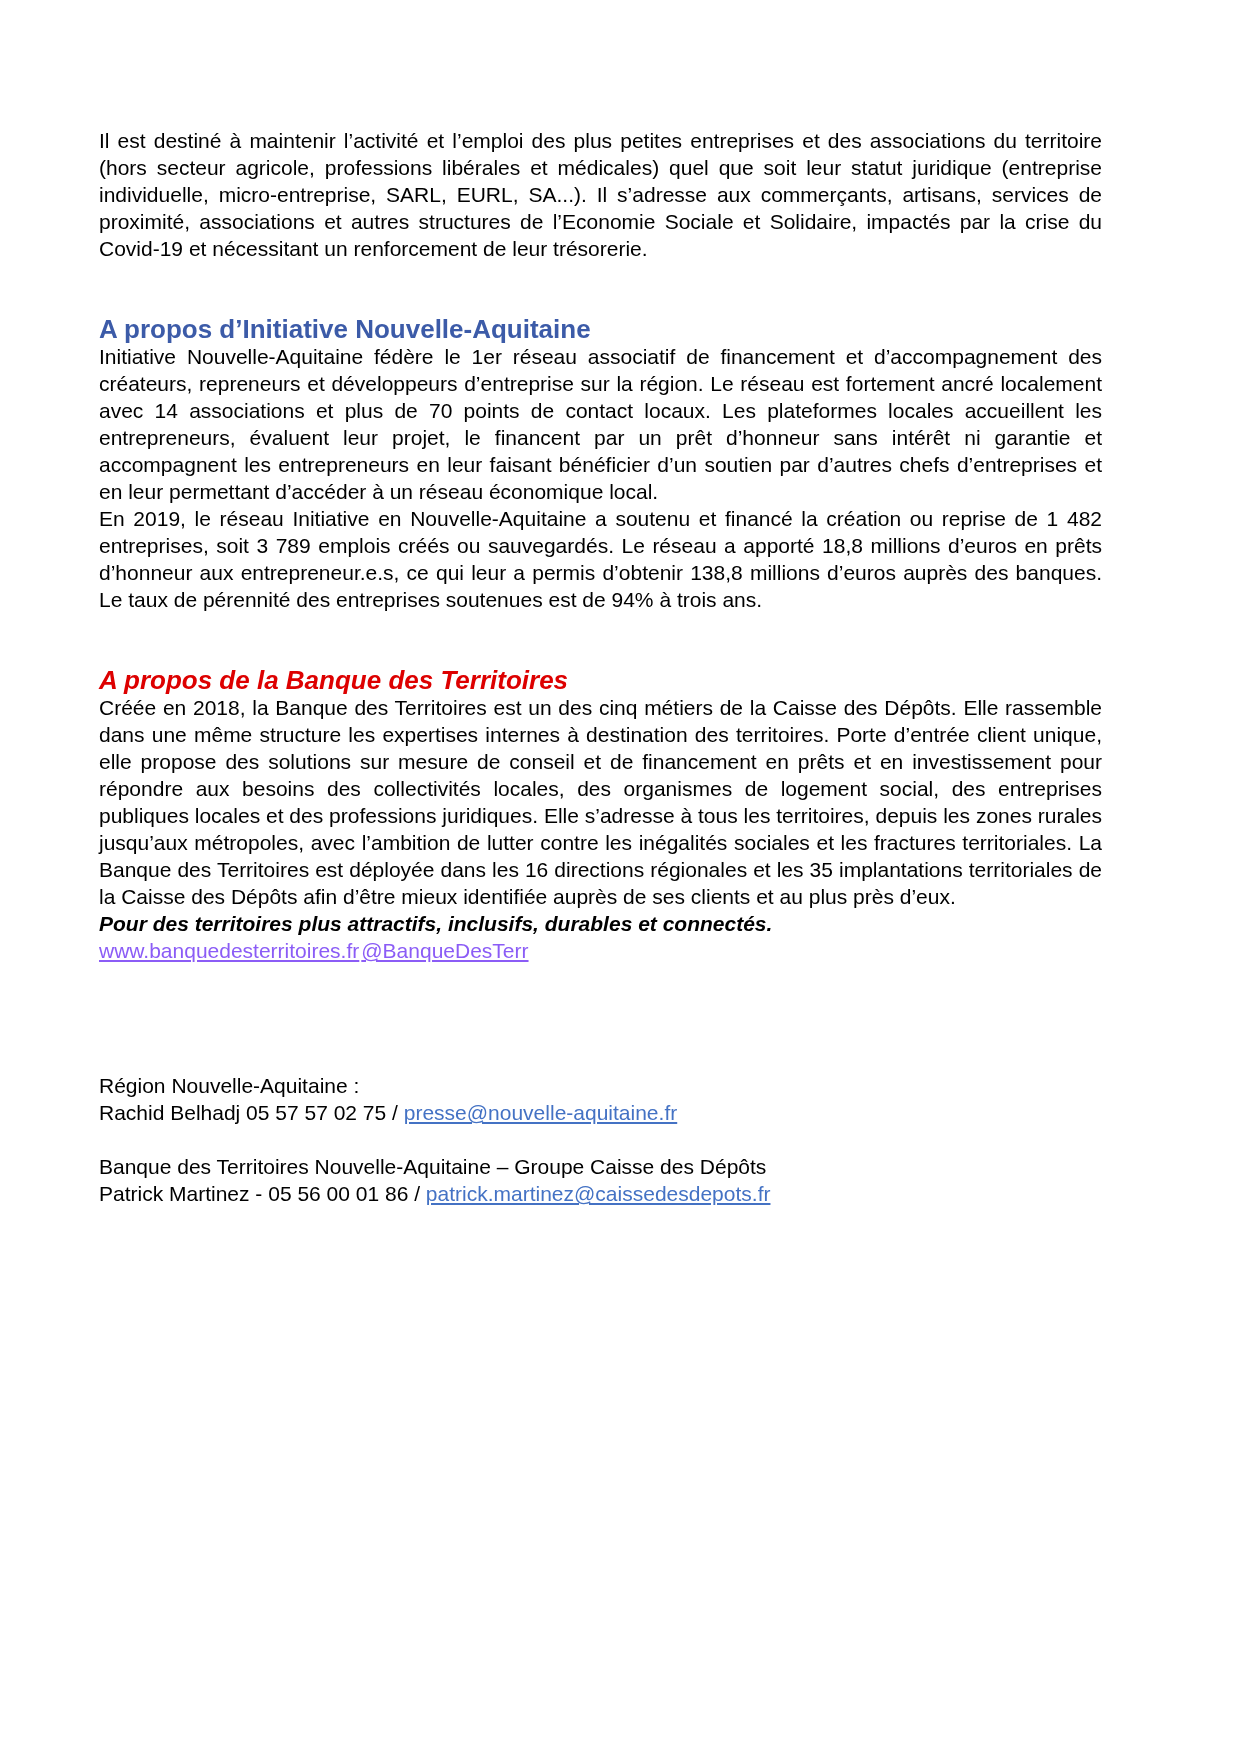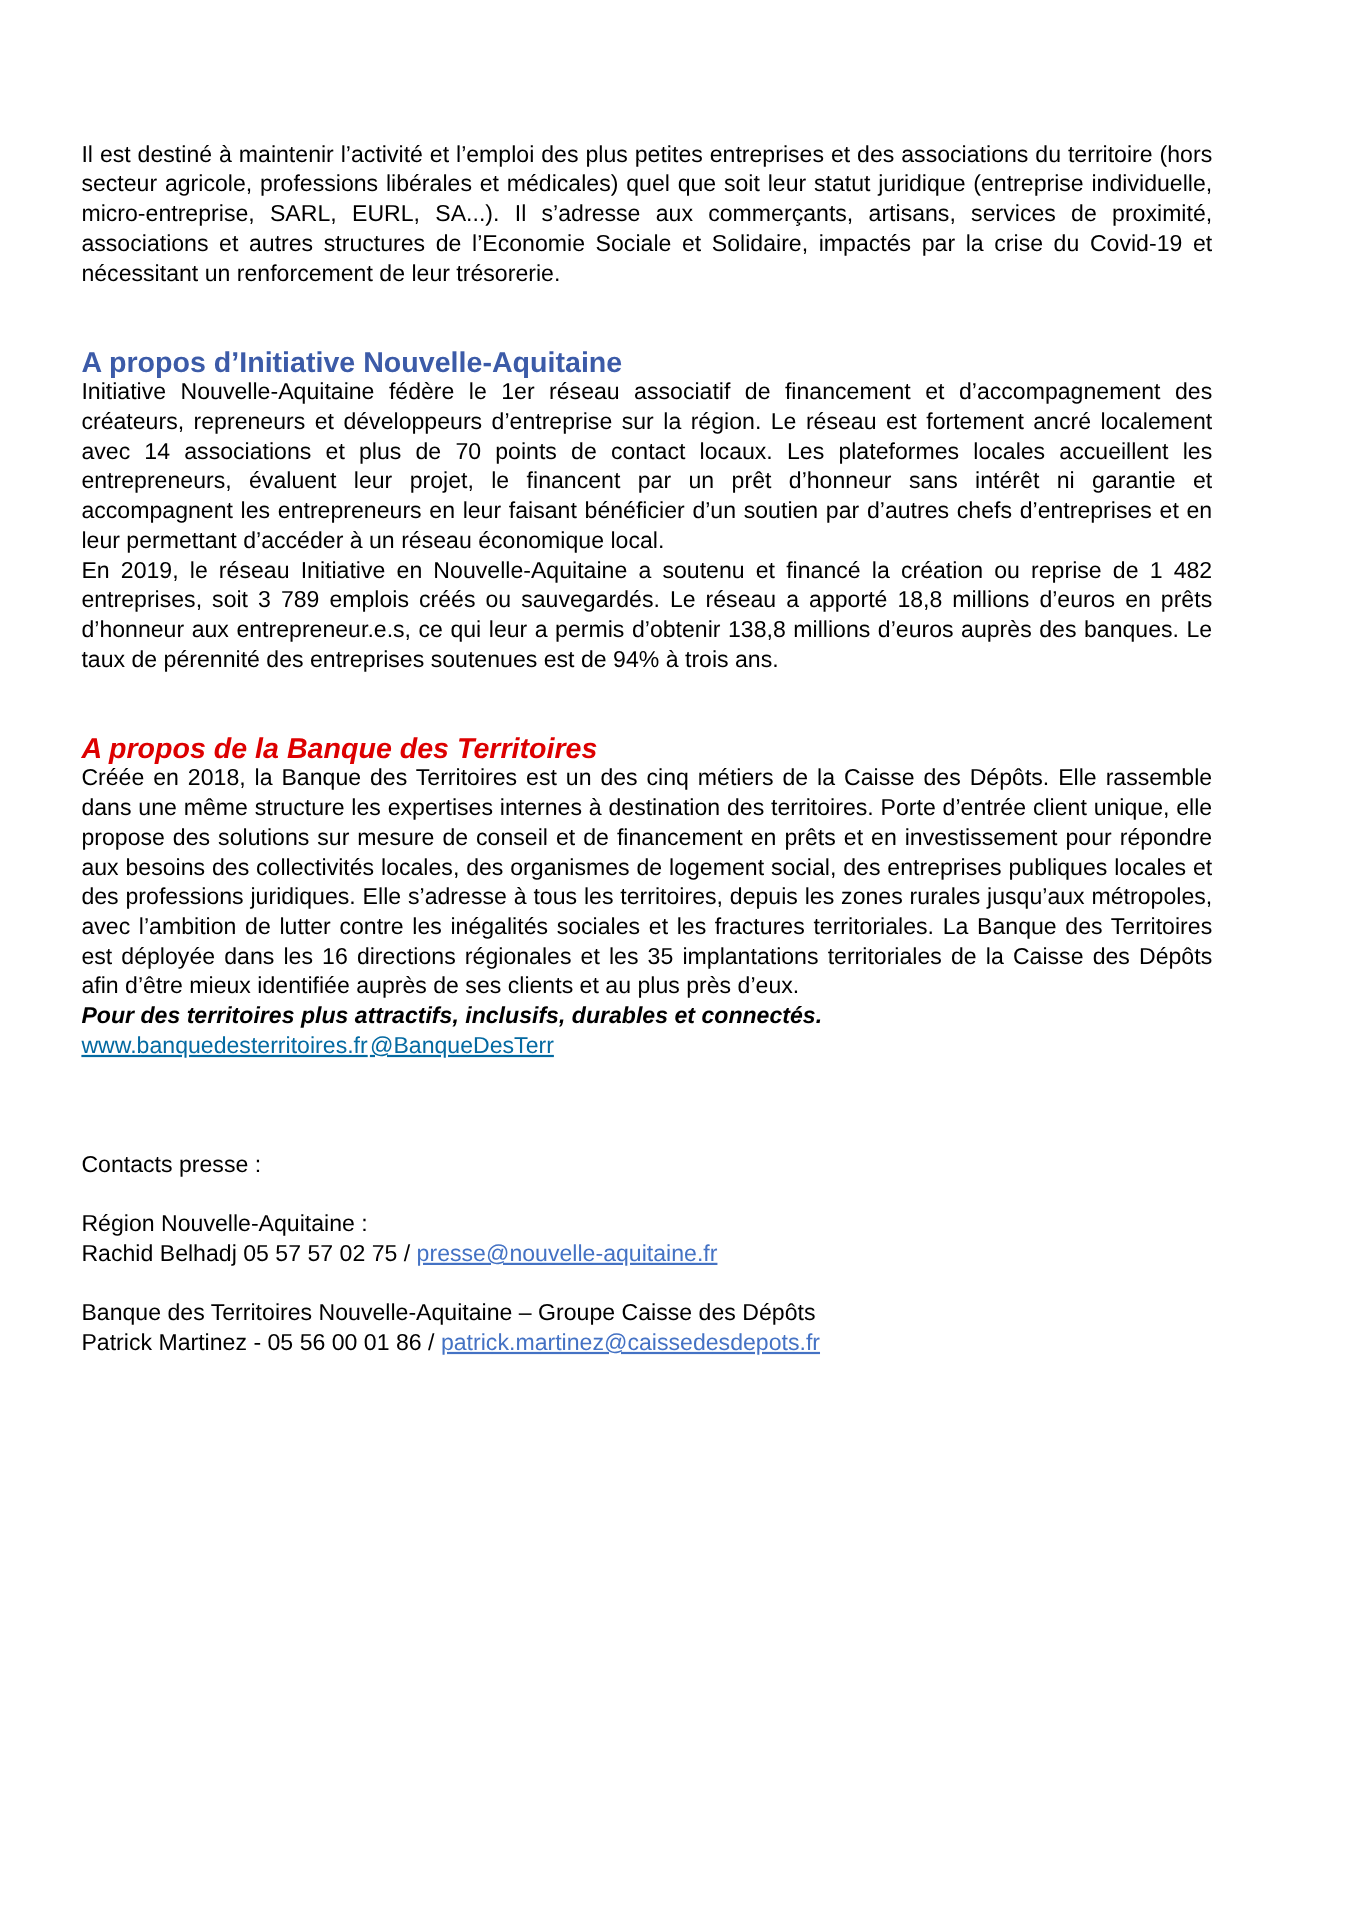--- a/index.html
+++ b/index.html
@@ -5,21 +5,21 @@
   html, body {
     margin: 0;
     padding: 0;
     background: #ffffff;
   }
   .page {
     position: relative;
     width: 1240px;
     height: 1754px;
     box-sizing: border-box;
-    padding: 127px 138px 0 74px;
+    padding: 127px 138px 0 99px;
     background: #ffffff;
     font-family: "Liberation Sans", "DejaVu Sans", sans-serif;
     font-size: 21px;
     line-height: 27px;
     color: #000000;
     overflow: hidden;
   }
   .para {
     margin: 0;
     text-align: justify;
@@ -37,21 +37,21 @@
   .heading.red  { color: #dd0000; font-style: italic; }
   .tagline {
     margin: 0;
     font-weight: bold;
     font-style: italic;
   }
   .links-line {
     margin: 0;
   }
   a.red-link {
-    color: #0369a1;
+    color: #8b5cf6;
     text-decoration: underline;
     cursor: pointer;
   }
   a.red-link + a.red-link { margin-left: 2px; }
   a.blue-link {
     color: #4472c4;
     text-decoration: underline;
     cursor: pointer;
   }
   .contacts {
@@ -78,21 +78,20 @@
   </section>
 
   <section class="section">
     <h2 class="heading red">A propos de la Banque des Territoires</h2>
     <p class="para">Créée en 2018, la Banque des Territoires est un des cinq métiers de la Caisse des Dépôts. Elle rassemble dans une même structure les expertises internes à destination des territoires. Porte d’entrée client unique, elle propose des solutions sur mesure de conseil et de financement en prêts et en investissement pour répondre aux besoins des collectivités locales, des organismes de logement social, des entreprises publiques locales et des professions juridiques. Elle s’adresse à tous les territoires, depuis les zones rurales jusqu’aux métropoles, avec l’ambition de lutter contre les inégalités sociales et les fractures territoriales. La Banque des Territoires est déployée dans les 16 directions régionales et les 35 implantations territoriales de la Caisse des Dépôts afin d’être mieux identifiée auprès de ses clients et au plus près d’eux.</p>
     <p class="tagline">Pour des territoires plus attractifs, inclusifs, durables et connectés.</p>
     <p class="links-line"><a class="red-link" href="#">www.banquedesterritoires.fr</a><a class="red-link" href="#">@BanqueDesTerr</a></p>
   </section>
 
   <div class="contacts">
-    <div class="line">Contacts presse :</div>
 
 
     <div class="spacer"></div>
 
     <div>
       <div class="line">Région Nouvelle-Aquitaine :</div>
       <div class="line"><span class="pre">Rachid Belhadj 05 57 57 02 75 / </span><a class="blue-link" href="#">presse@nouvelle-aquitaine.fr</a></div>
     </div>
 
     <div class="spacer"></div>

